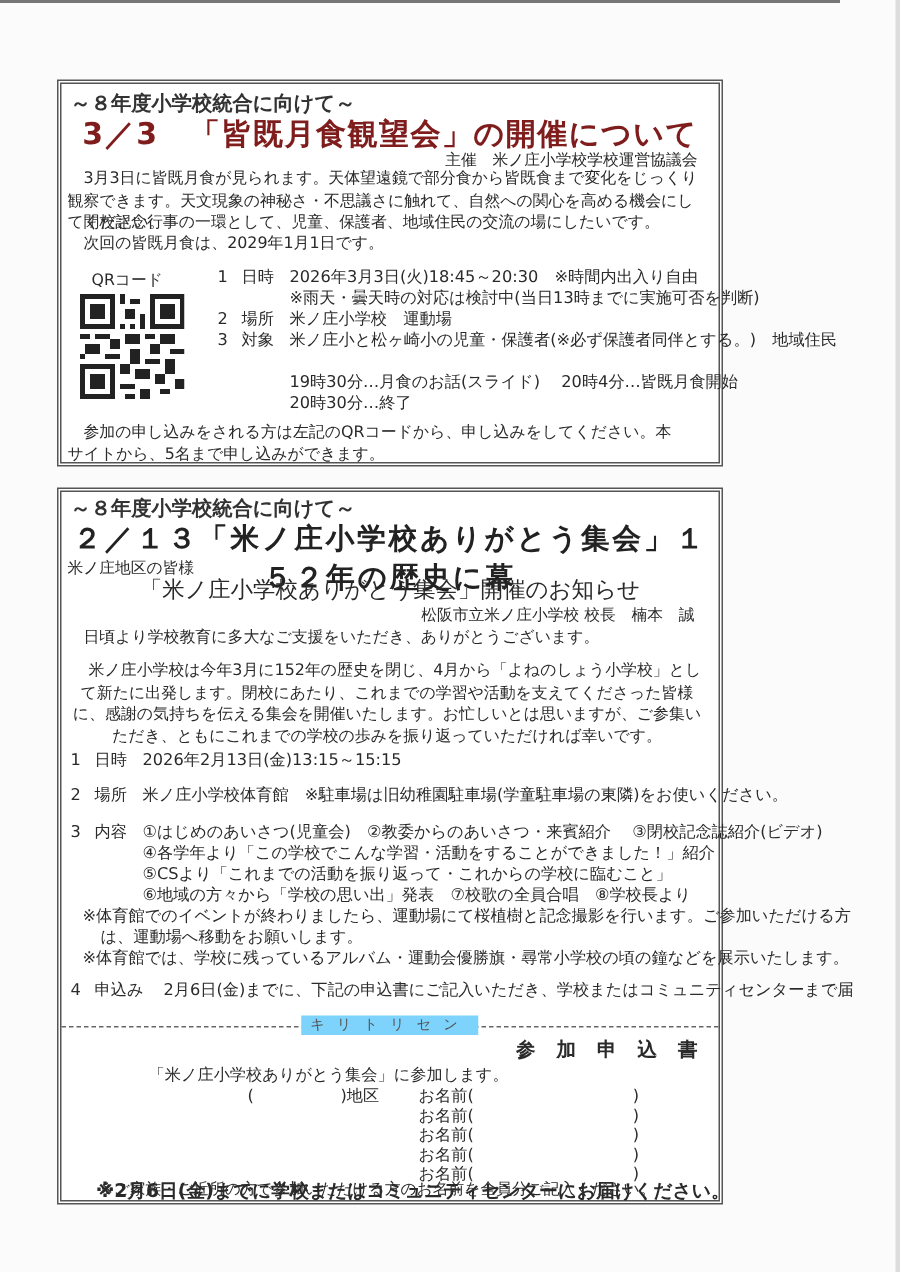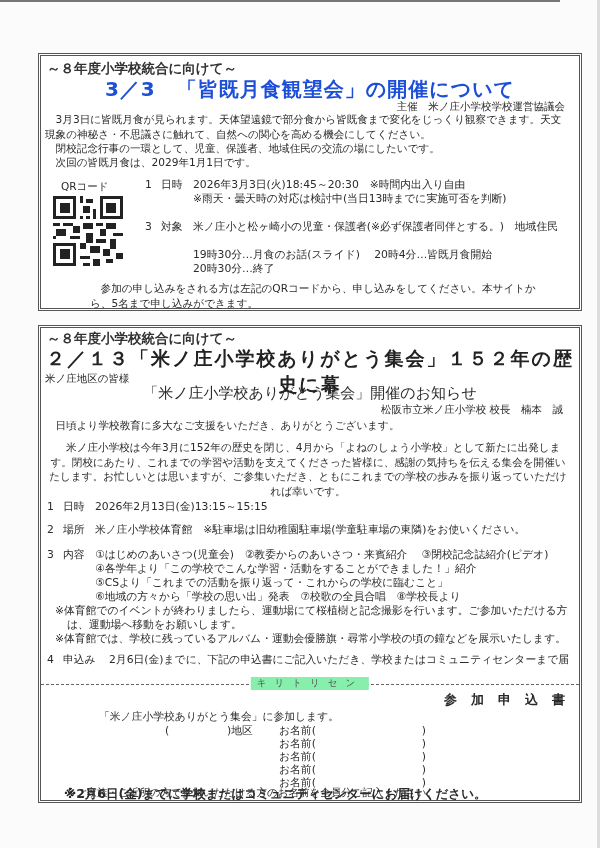--- a/index.html
+++ b/index.html
@@ -4,40 +4,40 @@
 <style>
   html, body { margin:0; padding:0; }
   body {
     width:600px; height:848px; background:#fbfbfb; position:relative; overflow:hidden;
     font-family:"DejaVu Sans", "Liberation Sans", sans-serif; color:#2a2a2a;
   }
   .topline { position:absolute; left:0; top:0; width:560px; height:2px; background:#777; }
   .rightedge { position:absolute; right:0; top:0; width:3px; height:848px; background:#ddd; }
 
   .box {
-    position:absolute; left:38px; width:544px;
+    position:absolute; left:38px; width:444px;
     border:3px double #555; background:#fff; box-sizing:border-box;
   }
   #box1 { top:53px; height:258px; }
   #box2 { top:325px; height:478px; }
 
   .series { position:absolute; left:6px; font-size:13.5px; font-weight:bold; color:#333; }
-  .title1 { position:absolute; left:0; width:100%; text-align:center; font-size:20px; font-weight:bold; color:#1d4ed8; letter-spacing:1px; }
+  .title1 { position:absolute; left:0; width:100%; text-align:center; font-size:20px; font-weight:bold; color:#7f1d1d; letter-spacing:1px; }
   .title2 { position:absolute; left:0; width:100%; text-align:center; font-size:19px; font-weight:bold; color:#222; letter-spacing:2px; }
   .small { font-size:10.5px; }
   .abs { position:absolute; white-space:nowrap; }
   .p { position:absolute; font-size:10.6px; line-height:14.5px; }
   .row { position:absolute; font-size:10.8px; white-space:nowrap; }
   .num { display:inline-block; width:16px; }
   .lbl { display:inline-block; width:32px; }
   .qr-wrap { position:absolute; left:12px; top:140px; width:70px; height:70px; overflow:hidden; }
   .qr-wrap svg { width:70px; height:70px; }
 
   .cutline { position:absolute; left:0; width:100%; top:348px; border-top:1px dashed #666; }
-  .cutlabel { position:absolute; top:341px; left:50%; transform:translateX(-50%); background:#86efac; padding:0 6px; font-size:9.5px; letter-spacing:8px; color:#555; }
+  .cutlabel { position:absolute; top:341px; left:50%; transform:translateX(-50%); background:#7dd3fc; padding:0 6px; font-size:9.5px; letter-spacing:8px; color:#555; }
   .formtitle { position:absolute; top:356px; left:0; width:100%; text-align:right; font-size:13px; font-weight:bold; letter-spacing:14px; }
 </style>
 </head>
 <body>
 
 <div class="topline"></div>
 <div class="rightedge"></div>
 
 <div class="box" id="box1">
   <div class="series" style="top:4px;">～８年度小学校統合に向けて～</div>
@@ -92,27 +92,30 @@
           <rect x="16" y="19" width="2" height="1"></rect>
         <rect x="9" y="20" width="2" height="1"></rect>
       </g>
     </svg>
   </div>
 
   <div class="row" style="left:104px; top:122px;">
     <span class="num">1</span><span class="lbl">日時</span><span>2026年3月3日(火)18:45～20:30　※時間内出入り自由</span>
   </div>
   <div class="row small" style="left:152px; top:136px;">※雨天・曇天時の対応は検討中(当日13時までに実施可否を判断)</div>
+  <div class="row" style="left:104px; top:150px;">
+    <span class="num">2</span><span class="lbl">場所</span><span>米ノ庄小学校　運動場</span>
+  </div>
   <div class="row" style="left:104px; top:164px;">
     <span class="num">3</span><span class="lbl">対象</span><span>米ノ庄小と松ヶ崎小の児童・保護者(※必ず保護者同伴とする。)　地域住民</span>
   </div>
   <div class="row" style="left:152px; top:192px;">19時30分…月食のお話(スライド)　 20時4分…皆既月食開始</div>
   <div class="row" style="left:152px; top:206px;">20時30分…終了</div>
 
-  <div class="p" style="left:4px; right:22px; top:225px; text-indent:1em;margin-left:45px;">参加の申し込みをされる方は左記のQRコードから、申し込みをしてください。本サイトから、5名まで申し込みができます。</div>
+  <div class="p" style="left:4px; right:22px; top:225px; text-indent:1em;">参加の申し込みをされる方は左記のQRコードから、申し込みをしてください。本サイトから、5名まで申し込みができます。</div>
 </div>
 
 <div class="box" id="box2">
   <div class="series" style="top:2px;">～８年度小学校統合に向けて～</div>
   <div class="title2" style="top:18px;">２／１３「米ノ庄小学校ありがとう集会」１５２年の歴史に幕</div>
   <div class="abs small" style="left:4px; top:44px;">米ノ庄地区の皆様</div>
   <div class="abs small" style="right:16px; top:75px;">松阪市立米ノ庄小学校 校長　楠本　誠</div>
   <div class="abs" style="left:0; width:100%; text-align:center; top:56px; font-size:15px;">「米ノ庄小学校ありがとう集会」開催のお知らせ</div>
 
   <div class="p" style="left:4px; right:8px; top:90px; text-indent:1em;">日頃より学校教育に多大なご支援をいただき、ありがとうございます。</div>

